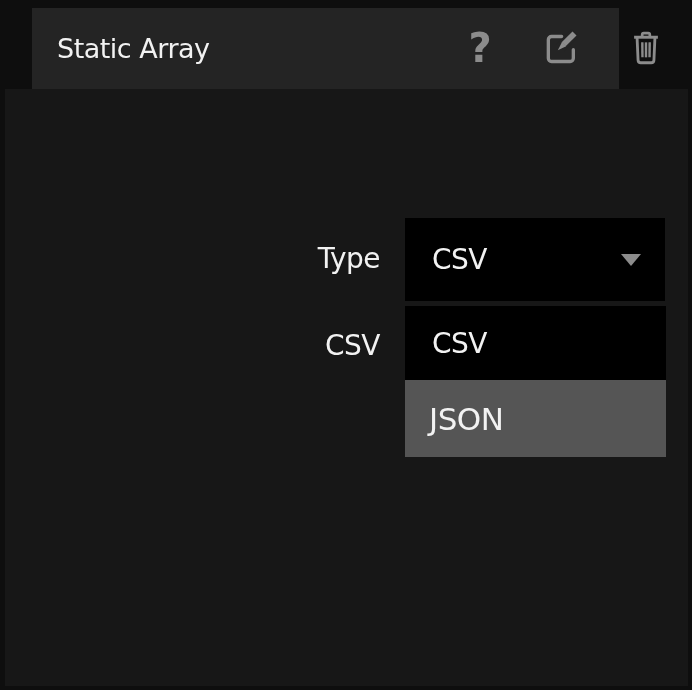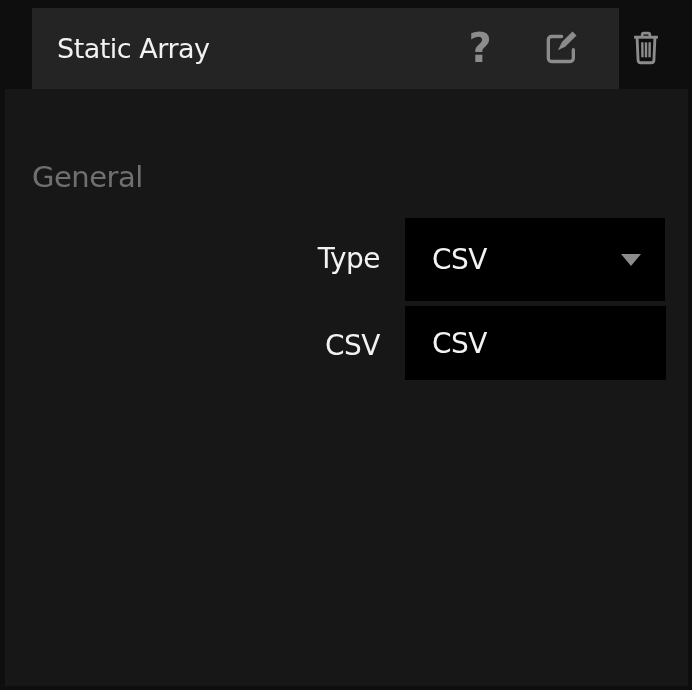--- a/index.html
+++ b/index.html
@@ -126,30 +126,32 @@
         <path d="M9.3 4.6 V3.6 a1.1 1.1 0 0 1 1.1 -1.1 h3.2 a1.1 1.1 0 0 1 1.1 1.1 V4.6" fill="none" stroke="#8c8c8c" stroke-width="1.9"></path>
         <line x1="3.6" y1="5.4" x2="20.4" y2="5.4" stroke="#8c8c8c" stroke-width="2.1"></line>
         <path d="M5.7 5.8 L6.4 21.6 a1.9 1.9 0 0 0 1.9 1.8 h7.4 a1.9 1.9 0 0 0 1.9 -1.8 L18.3 5.8" fill="none" stroke="#8c8c8c" stroke-width="2"></path>
         <line x1="9.4" y1="9" x2="9.5" y2="19.6" stroke="#8c8c8c" stroke-width="1.7"></line>
         <line x1="12" y1="9" x2="12" y2="19.6" stroke="#8c8c8c" stroke-width="1.7"></line>
         <line x1="14.6" y1="9" x2="14.5" y2="19.6" stroke="#8c8c8c" stroke-width="1.7"></line>
       </svg>
     </span>
   </button>
 
-  <div class="section-heading">General</div>
 
   <div class="field-label label-type">Type</div>
 
   <div class="select-box">
     <span class="select-value">CSV</span>
     <span class="chevron-down"></span>
   </div>
 
   <div class="field-label label-csv">CSV</div>
 
   <div class="dropdown">
     <div class="dropdown-option opt-csv">
       <span>CSV</span>
     </div>
+    <div class="dropdown-option opt-json">
+      <span>JSON</span>
+    </div>
   </div>
 
 </div>
 
 </body></html>

